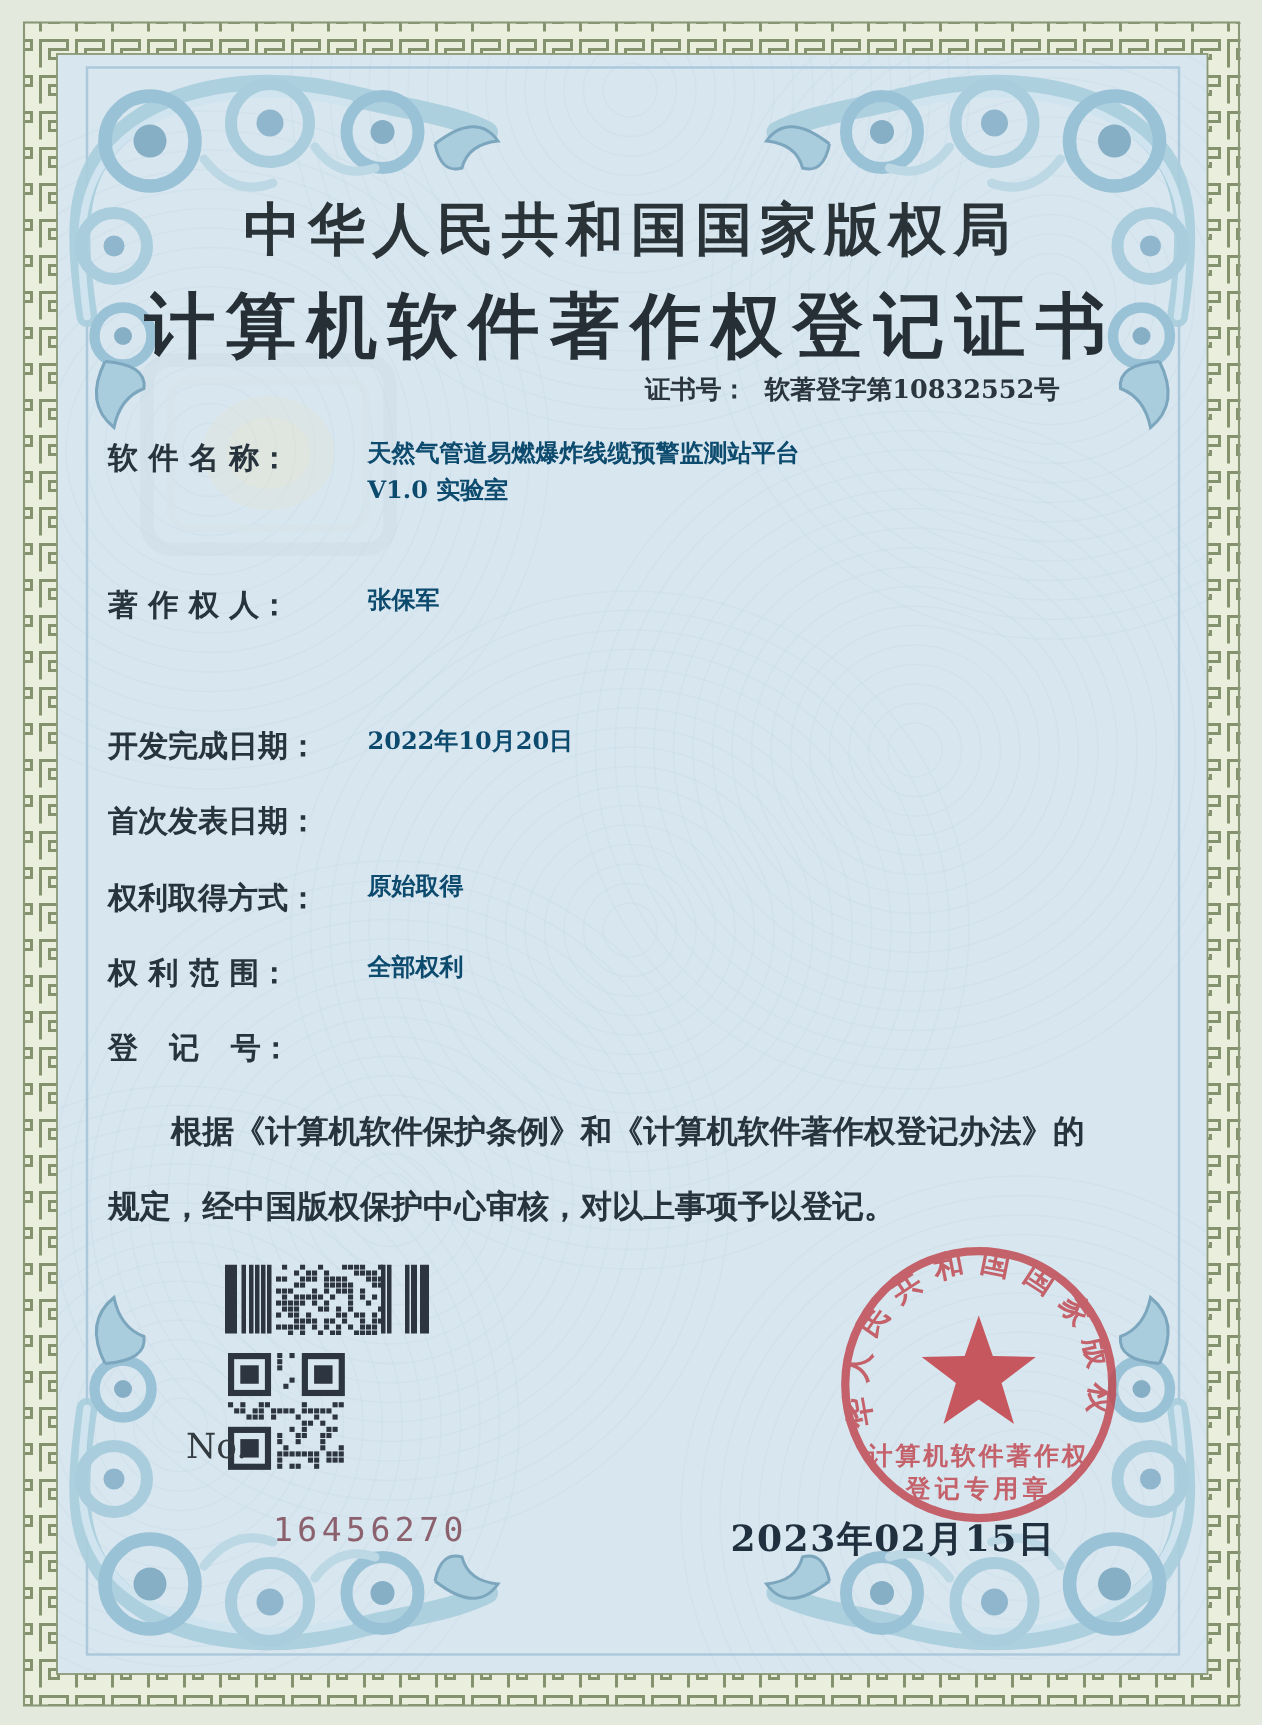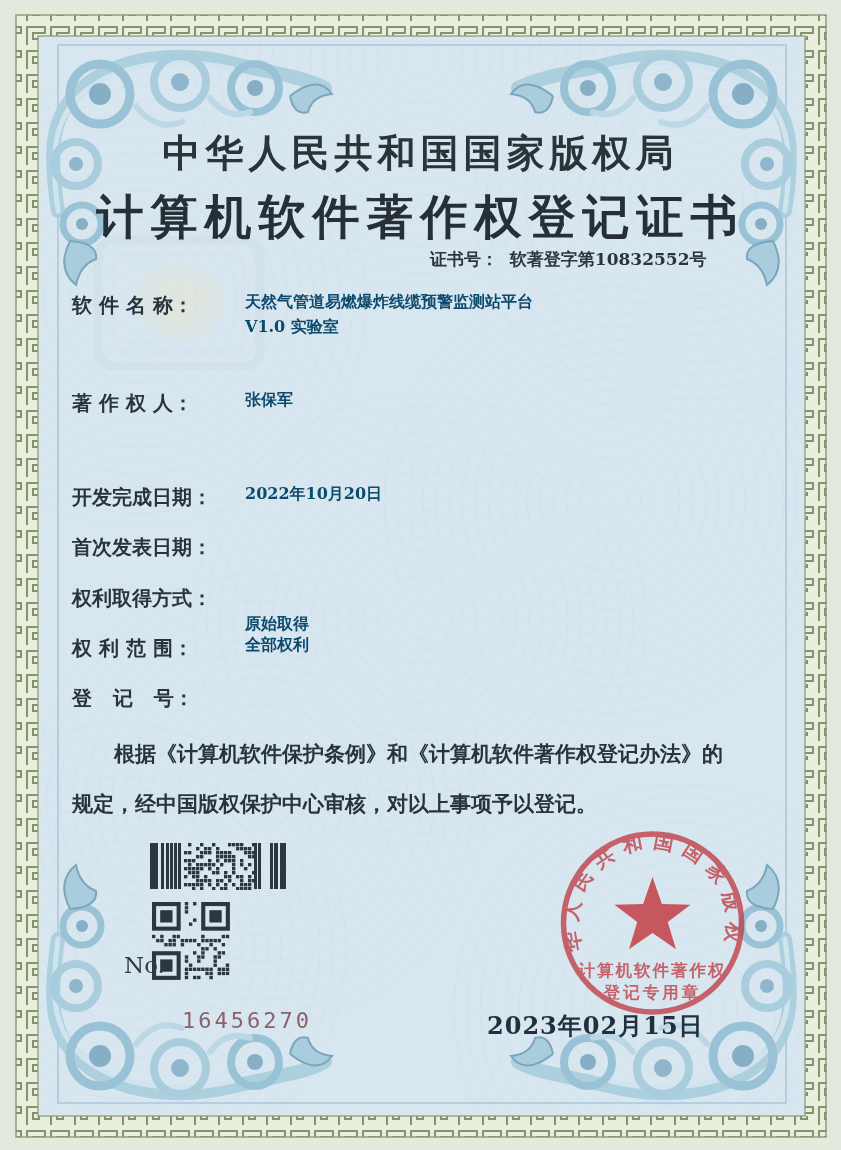--- a/index.html
+++ b/index.html
@@ -245,21 +245,21 @@
 
   <div class="txt row-label" style="top:390px">著 作 权 人：</div>
   <div class="txt row-value" style="top:390px">张保军</div>
 
   <div class="txt row-label" style="top:484px">开发完成日期：</div>
   <div class="txt row-value" style="top:484px">2022年10月20日</div>
 
   <div class="txt row-label" style="top:534px">首次发表日期：</div>
 
   <div class="txt row-label" style="top:585px">权利取得方式：</div>
-  <div class="txt row-value" style="top:614px">原始取得</div>
+  <div class="txt row-value" style="top:581px">原始取得</div>
 
   <div class="txt row-label" style="top:635px">权 利 范 围：</div>
   <div class="txt row-value" style="top:635px">全部权利</div>
 
   <div class="txt row-label" style="top:685px">登   记   号：</div>
 
   <div class="txt para" style="top:790px">规定，经中国版权保护中心审核，对以上事项予以登记。</div>
   <div class="txt para" style="top:740px;text-indent:2em">根据《计算机软件保护条例》和《计算机软件著作权登记办法》的</div>
 
   <svg id="barcode-svg" class="codebox" style="left:150px;top:843px" width="136" height="47" aria-hidden="true">

